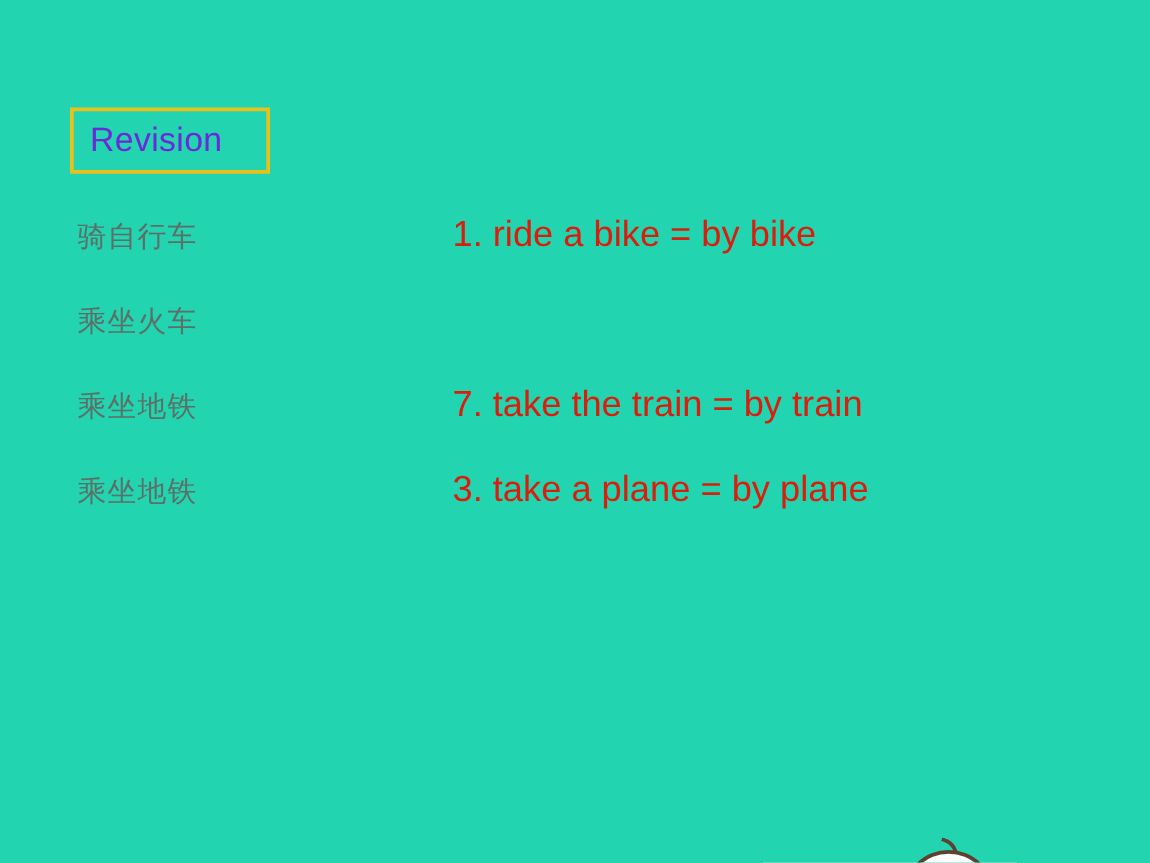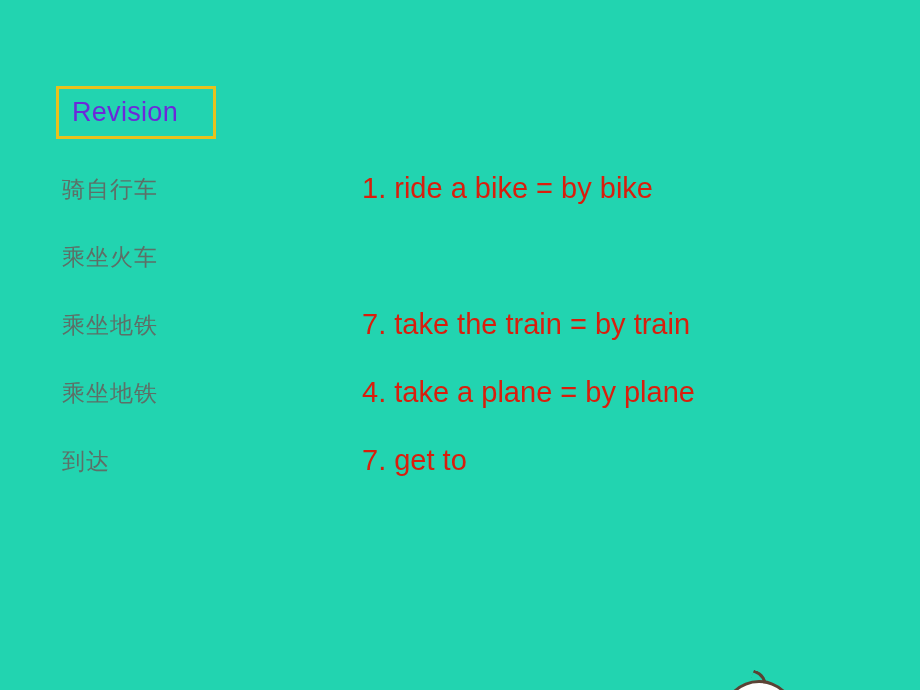--- a/index.html
+++ b/index.html
@@ -125,28 +125,24 @@
       <span class="cn-term">乘坐火车</span>
     </div>
 
     <div class="vocab-row">
       <span class="cn-term">乘坐地铁</span>
       <span class="en-term">7. take the train = by train</span>
     </div>
 
     <div class="vocab-row">
       <span class="cn-term">乘坐地铁</span>
-      <span class="en-term">4. take a plane = by plane</span>
+      <span class="en-term">3. take a plane = by plane</span>
     </div>
 
 
-    <div class="vocab-row">
-      <span class="cn-term">到达</span>
-      <span class="en-term">7. get to</span>
-    </div>
 
   </div>
 
   <div id="corner-figure">
     <div class="stem"></div>
     <div class="dome"></div>
   </div>
 
 </div>
 

